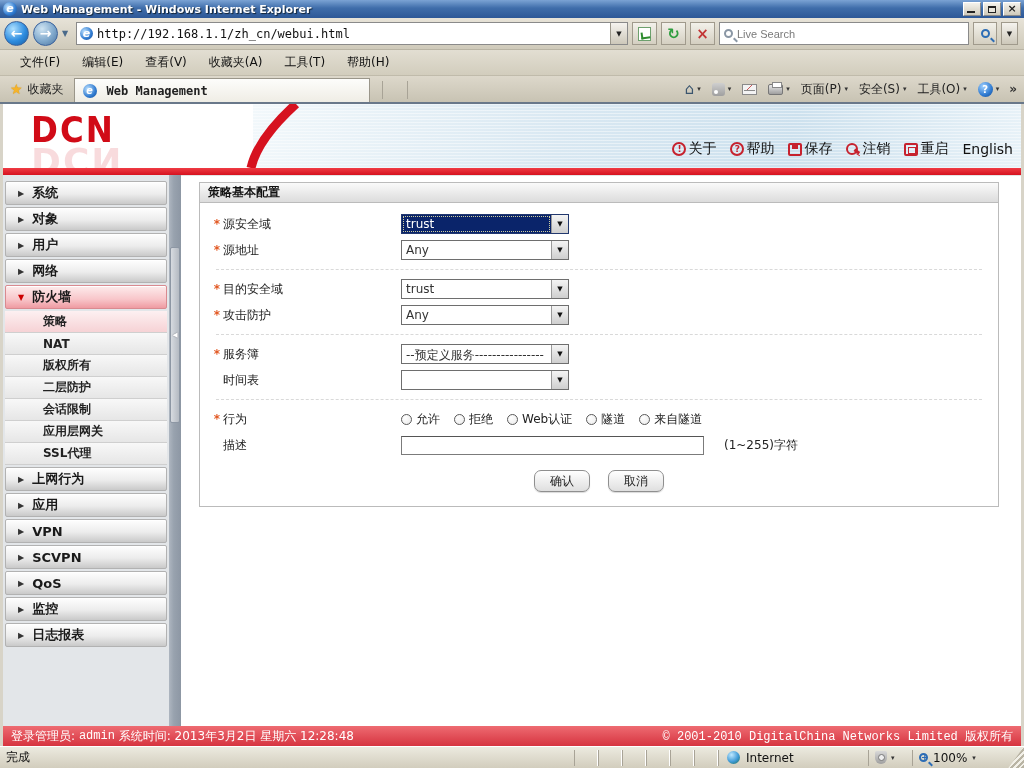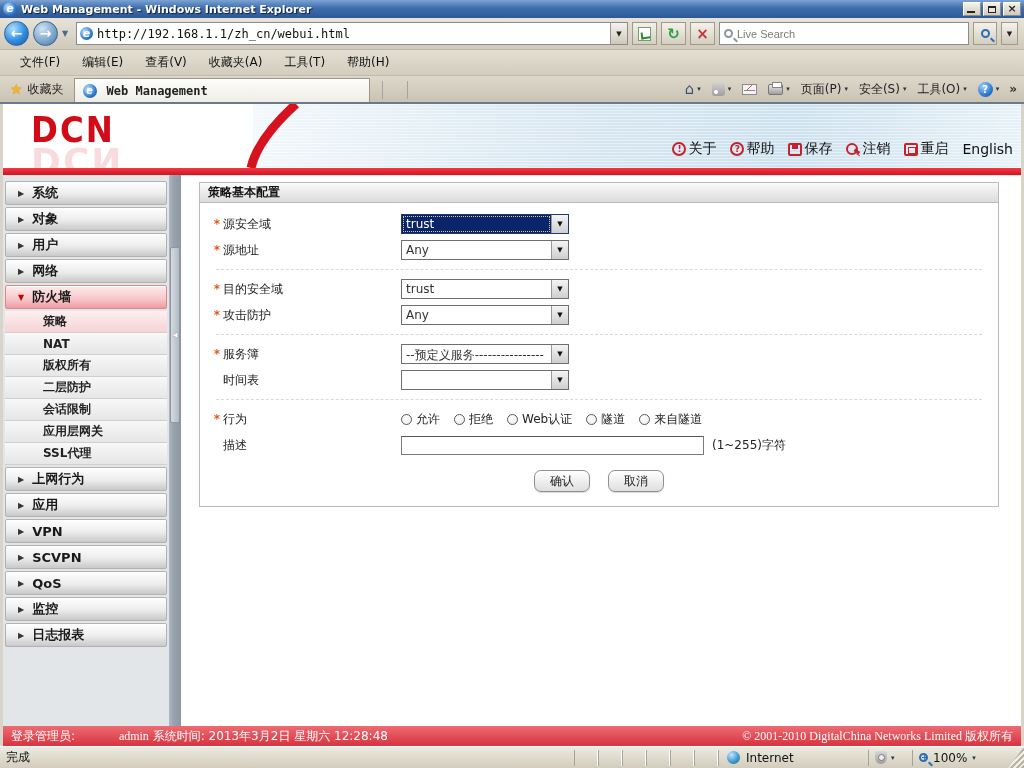--- a/index.html
+++ b/index.html
@@ -111,28 +111,28 @@
   .dashed { border-top:1px dashed #d9d9d9; margin:6px 16px 6px 16px; }
   .sel-ctl { width:168px; height:20px; border:1px solid #6e6e6e; background:#fff; display:flex; }
   .sel-val { flex:1; padding:2px 4px; color:#333; white-space:nowrap; overflow:hidden; }
   .sel-arrow { width:17px; background:linear-gradient(180deg,#f4f4f4,#cfcfcf); border-left:1px solid #9a9a9a; display:grid; place-items:center; font-size:7px; color:#111; }
   .sel-ctl.focused { border-color:#22386e; box-shadow:0 0 0 1px #22386e inset; }
   .sel-ctl.focused .sel-val { background:#0a246a; color:#fff; outline:1px dotted #cfcf9e; outline-offset:-2px; }
   .radio-group { display:flex; align-items:flex-start; gap:14px; color:#222; }
   .radio-opt { display:flex; align-items:center; gap:4px; }
   .radio-circ { width:11px; height:11px; border-radius:50%; border:1px solid #5a5a5a; background:radial-gradient(circle at 35% 30%,#fff,#e9e9e9); }
   .desc-input { width:303px; height:19px; border:1px solid #7b7b7b; border-top-color:#555; font-size:12px; padding:0 3px; outline:none; }
-  .hint { margin-left:8px; color:#222; }
+  .hint { margin-left:20px; color:#222; }
   .btn-row { display:flex; gap:18px; margin:12px 0 4px 334px; }
   .form-btn { width:56px; height:22px; border:1px solid #8f8f8f; border-radius:7px; background:linear-gradient(180deg,#ffffff,#dfdfdf); color:#222; text-align:center; line-height:20px; box-shadow:0 1px 1px rgba(0,0,0,.15); }
 
   
   .app-status { position:absolute; left:0; right:0; bottom:0; height:20px; background:linear-gradient(180deg,#ee6b72,#d63440); color:#fff; display:flex; align-items:center; padding:0 8px; white-space:nowrap; }
   .app-status .spacer { flex:1; }
-  .mono { font-family:Liberation Serif, serif;margin-left:40px; }
+  .mono { font-family:Liberation Mono, monospace; }
 
   
   .ie-status { position:absolute; left:0; right:0; bottom:0; height:22px; background:linear-gradient(180deg,#eceadf,#d2cdbd); border-top:1px solid #fff; display:flex; align-items:center; padding-left:6px; color:#111; }
   .cells { display:flex; height:16px; margin-left:auto; }
   .cell { width:24px; border-left:1px solid #a8a396; border-right:1px solid #fff; }
   .zone-pane { width:150px; display:flex; align-items:center; gap:6px; padding-left:8px; border-left:1px solid #a8a396; height:16px; }
   .globe { width:13px; height:13px; border-radius:50%; background:radial-gradient(circle at 35% 30%,#bfe8ff,#3f9ad6 55%,#1a6a4a); flex:none; }
   .prot-pane { width:44px; display:flex; align-items:center; gap:4px; border-left:1px solid #a8a396; height:16px; padding-left:6px; }
   .shield { width:12px; height:13px; background:linear-gradient(180deg,#d8d8d8,#9f9f9f); border-radius:2px 2px 6px 6px; position:relative; }
   .shield::after { content:""; position:absolute; left:3px; top:3px; width:5px; height:5px; border:1px solid #777; border-radius:50%; background:#eee; }

